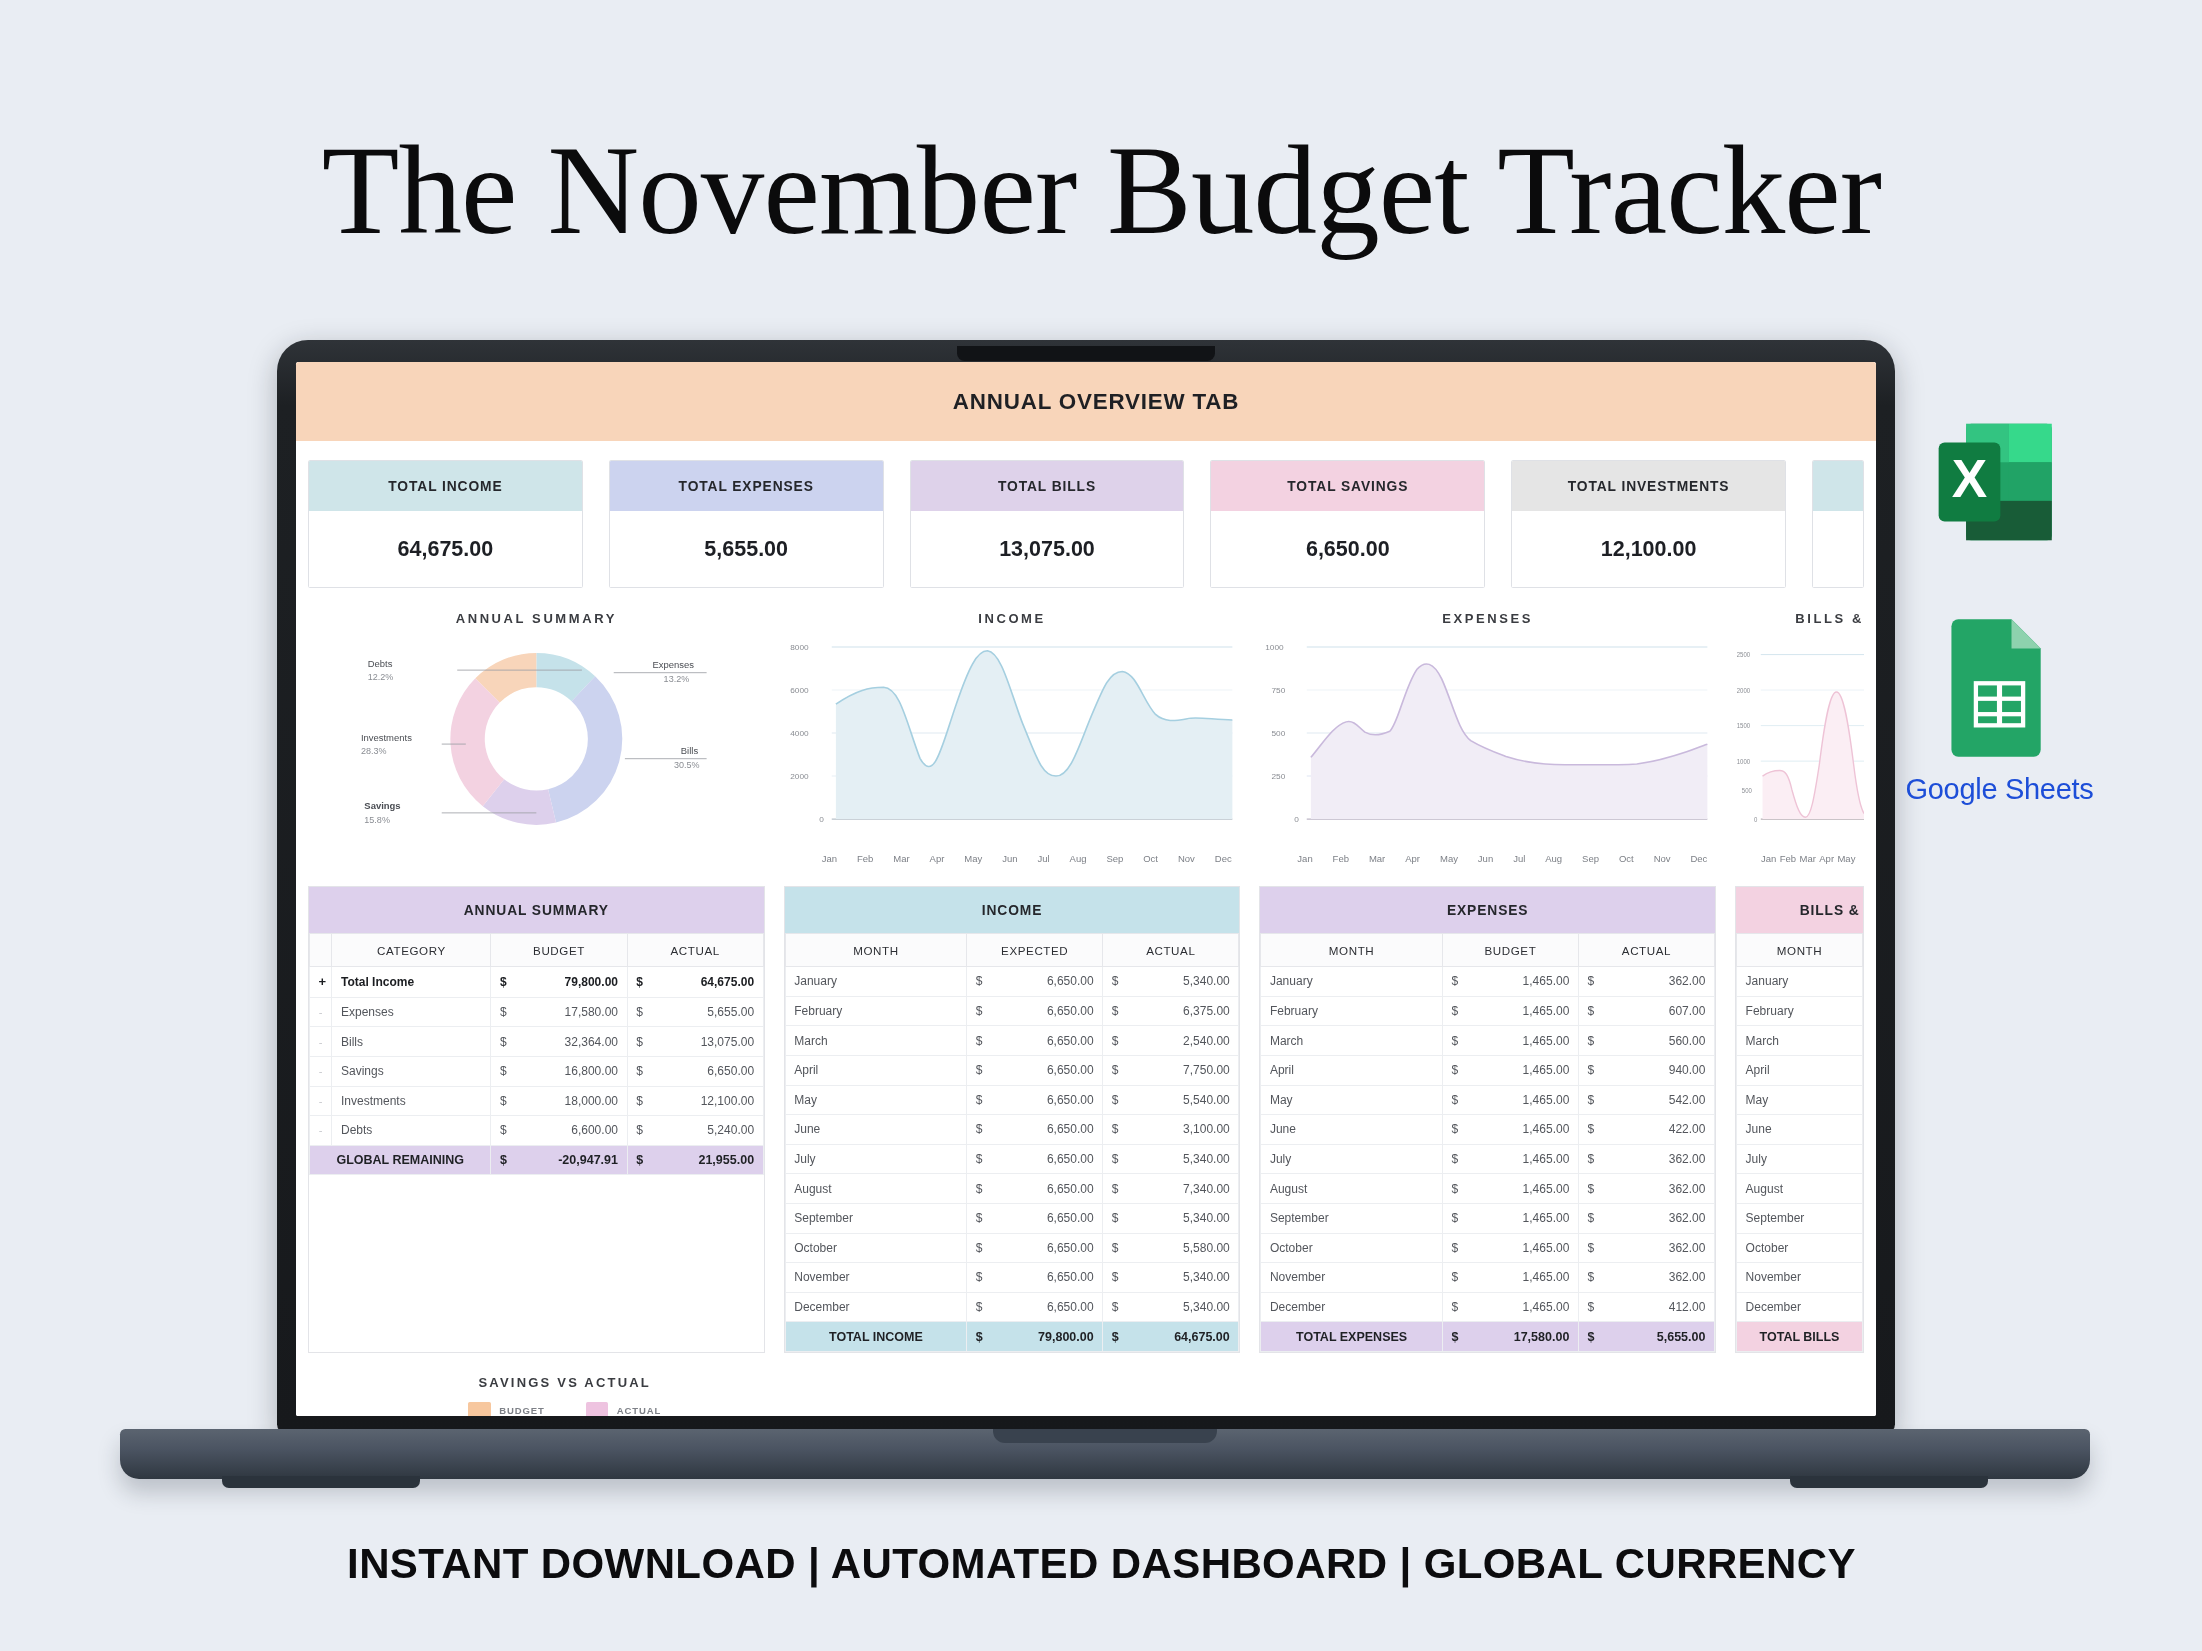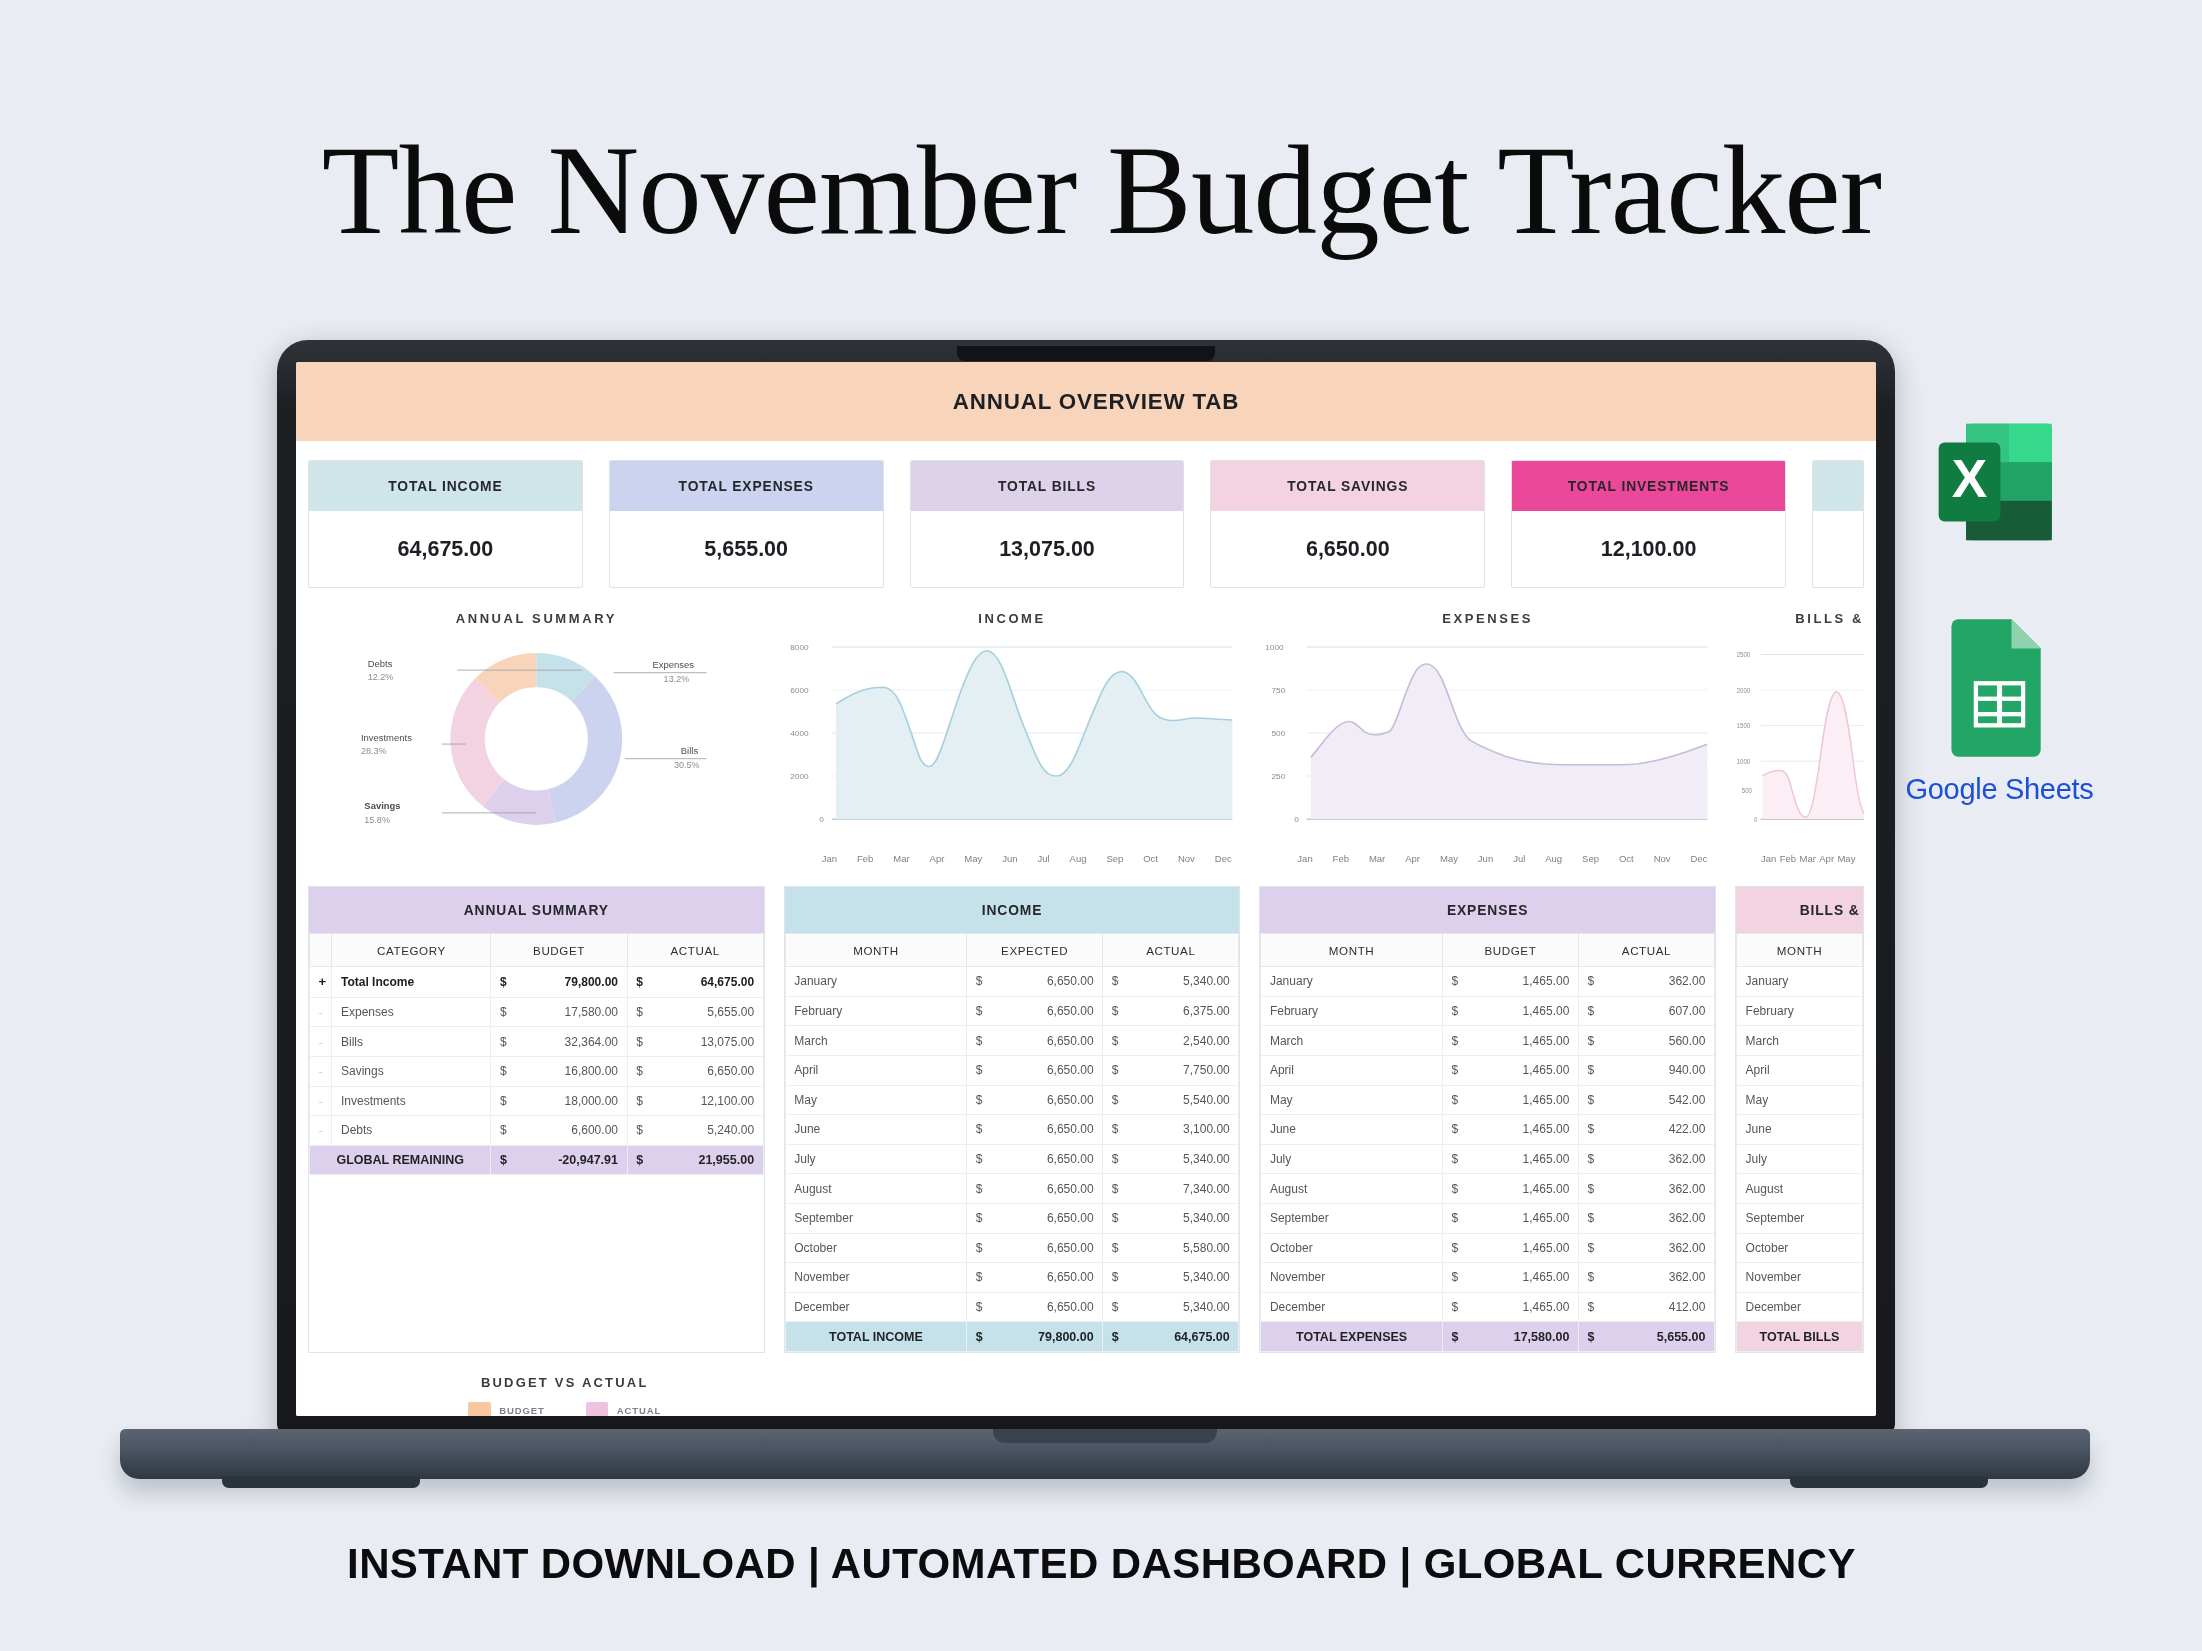--- a/index.html
+++ b/index.html
@@ -166,21 +166,21 @@
           </div>
           <div class="kpi">
             <div class="kpi-head" style="background:#ded2ea">TOTAL BILLS</div>
             <div class="kpi-val">13,075.00</div>
           </div>
           <div class="kpi">
             <div class="kpi-head" style="background:#f3d2e1">TOTAL SAVINGS</div>
             <div class="kpi-val">6,650.00</div>
           </div>
           <div class="kpi">
-            <div class="kpi-head" style="background:#ec4899">TOTAL INVESTMENTS</div>
+            <div class="kpi-head" style="background:#e5e5e5">TOTAL INVESTMENTS</div>
             <div class="kpi-val">12,100.00</div>
           </div>
           <div class="kpi" style="flex:0 0 52px">
             <div class="kpi-head" style="background:#cfe5e9"></div>
             <div class="kpi-val"></div>
           </div>
         </div>
 
         <div class="charts-row">
 
@@ -604,21 +604,21 @@
                   <tr class="total" style="background:#f3d2e1">
                 <td style="text-align:center">TOTAL BILLS</td>
               </tr>
             </tbody>
               </table>
           </div>
         </div>
 
         <div class="bva">
           <div style="width:33%">
-            <div class="bva-title">BUDGET VS ACTUAL</div>
+            <div class="bva-title">SAVINGS VS ACTUAL</div>
             <div class="legend">
               <div class="legend-item">
                 <span class="swatch" style="background:#f7c79e"></span>
                 <span>BUDGET</span>
               </div>
               <div class="legend-item">
                 <span class="swatch" style="background:#eec3e0"></span>
                 <span>ACTUAL</span>
               </div>
             </div>

